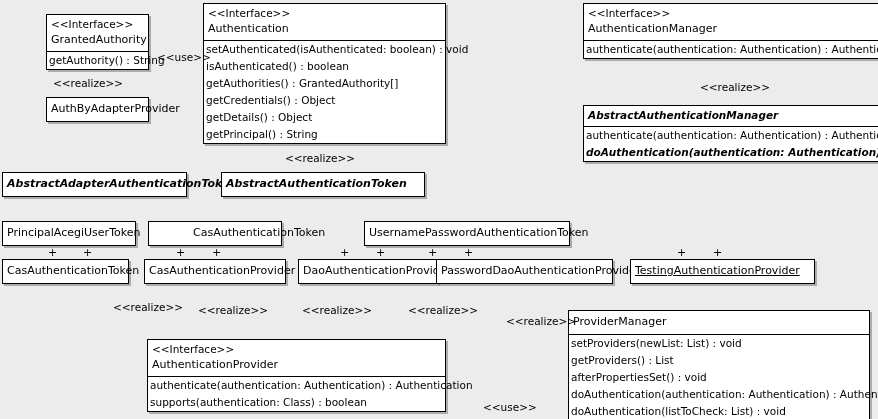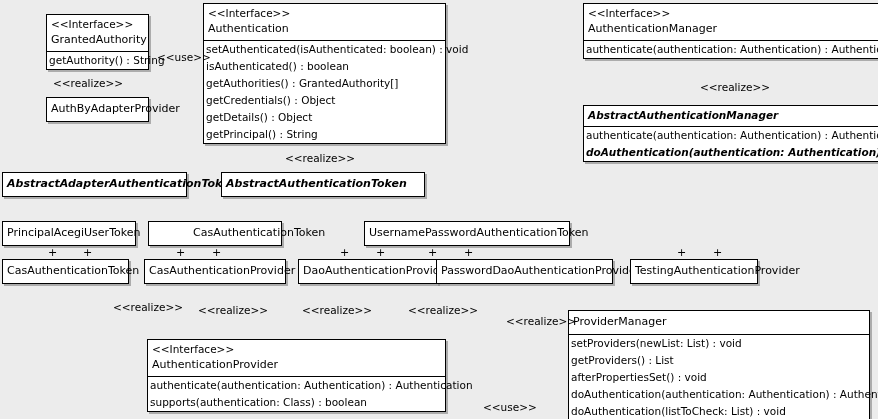--- a/index.html
+++ b/index.html
@@ -281,21 +281,21 @@
       <span class="cname">DaoAuthenticationProvider</span>
     </div>
   </div>
 
   <div class="cls compact" style="left:436px; top:259px; width:177px;">
     <div class="head">
       <span class="cname">PasswordDaoAuthenticationProvider</span>
     </div>
   </div>
 
-  <div class="cls compact" style="left:630px; top:259px; width:128px;">
+  <div class="cls compact" style="left:630px; top:259px; width:185px;text-decoration:underline;">
     <div class="head">
       <span class="cname">TestingAuthenticationProvider</span>
     </div>
   </div>
 
   <div class="cls" style="left:147px; top:339px; width:299px;">
     <div class="head withops">
       <span class="stereo">&lt;&lt;Interface&gt;&gt;</span>
       <span class="cname">AuthenticationProvider</span>
     </div>

